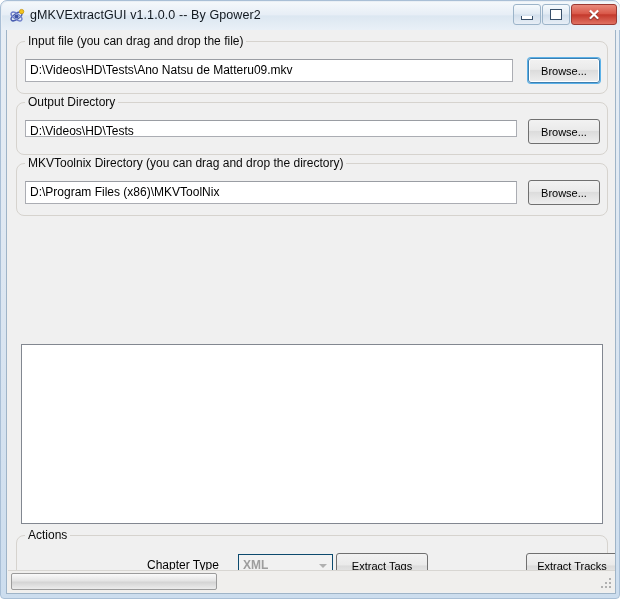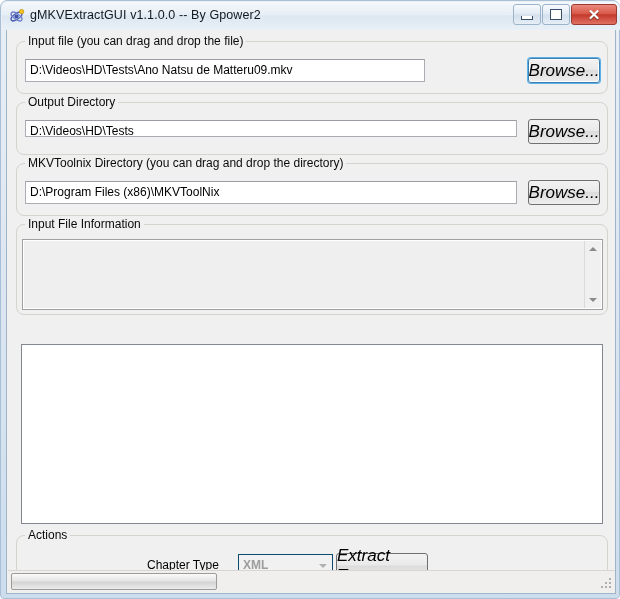--- a/index.html
+++ b/index.html
@@ -147,28 +147,27 @@
     overflow: hidden;
   }
 
   
   .btn {
     position: absolute;
     box-sizing: border-box;
     border: 1px solid #707070;
     border-radius: 3px;
     background: linear-gradient(to bottom, #f2f2f2 0%, #eaeaea 45%, #dcdcdc 50%, #eeeeee 100%);
-    font-size: 17px;
+    font-size: 11px;
     color: #000000;
     display: flex;
     align-items: center;
     justify-content: center;
     font-family: "Liberation Sans", sans-serif;
     cursor: default;
-    font-style: italic;
   }
   .btn.focused {
     border: 1px solid #3c7fb1;
     box-shadow: inset 0 0 0 1px #ffffff, 0 0 0 1px #5ab1e8;
   }
 
   
   .info-panel {
     position: absolute;
     box-sizing: border-box;
@@ -305,66 +304,53 @@
           <span class="x">✕</span>
         </div>
       </div>
     </div>
   </div>
 
   <div class="client">
 
     <div class="group" style="left:9px; top:11px; width:592px; height:53px;">
       <span class="legend">Input file (you can drag and drop the file)</span>
-      <div class="textbox" style="left:8px; top:17px; width:400px; height:23px;" title="D:\Videos\HD\Tests\Ano Natsu de Matteru09.mkv">D:\Videos\HD\Tests\Ano Natsu de Matteru09.mkv</div>
+      <div class="textbox" style="left:8px; top:17px; width:488px; height:23px;" title="D:\Videos\HD\Tests\Ano Natsu de Matteru09.mkv">D:\Videos\HD\Tests\Ano Natsu de Matteru09.mkv</div>
       <div class="btn focused" style="left:511px; top:16px; width:72px; height:25px;">Browse...</div>
     </div>
 
     <div class="group" style="left:9px; top:72px; width:592px; height:53px;">
       <span class="legend">Output Directory</span>
       <div class="textbox" style="left:8px; top:17px; width:492px; height:17px;">D:\Videos\HD\Tests</div>
       <div class="btn" style="left:511px; top:16px; width:72px; height:25px;">Browse...</div>
     </div>
 
     <div class="group" style="left:9px; top:133px; width:592px; height:53px;">
       <span class="legend">MKVToolnix Directory (you can drag and drop the directory)</span>
       <div class="textbox" style="left:8px; top:17px; width:492px; height:23px;">D:\Program Files (x86)\MKVToolNix</div>
       <div class="btn" style="left:511px; top:16px; width:72px; height:25px;">Browse...</div>
     </div>
 
-    <div class="group" style="left:9px; top:194px; width:592px; height:91px;">
-      <span class="legend">Input File Information</span>
-      <div class="info-panel" style="left:5px; top:14px; width:581px; height:71px;">
-        <div style="position:absolute;left:6px;top:4px;right:20px;font-size:12px;color:#000;"></div>
-        <div class="vscroll">
-          <div class="arrow up">
-              <span class="tri up"></span>
-            </div>
-          <div class="arrow down">
-              <span class="tri down"></span>
-            </div>
-        </div>
-      </div>
-    </div>
 
     <div class="list-panel" style="left:14px; top:314px; width:582px; height:180px;">
       <div style="position:absolute;left:5px;top:3px;font-size:12px;color:#000;"></div>
     </div>
 
     <div class="group" style="left:9px; top:505px; width:592px; height:56px;">
       <span class="legend">Actions</span>
 
       <span class="label-static" style="left:130px; top:22px;">Chapter Type</span>
 
       <div class="combo" style="left:221px; top:18px; width:95px; height:23px;">XML<span class="arrowbox">
             <span class="tri2"></span>
           </span>
       </div>
 
       <div class="btn" style="left:319px; top:17px; width:92px; height:26px;">Extract Tags</div>
+      <div class="btn" style="left:509px; top:17px; width:92px; height:26px;">Extract Tracks</div>
     </div>
 
     <div class="statusbar">
       <div class="progress">
         <span style="position:absolute;left:4px;top:1px;font-size:11px;color:#333;"></span>
       </div>
       <div class="grip">
         <i style="left:8px; top:8px;"></i>
         <i style="left:4px; top:8px;"></i>
         <i style="left:8px; top:4px;"></i>

